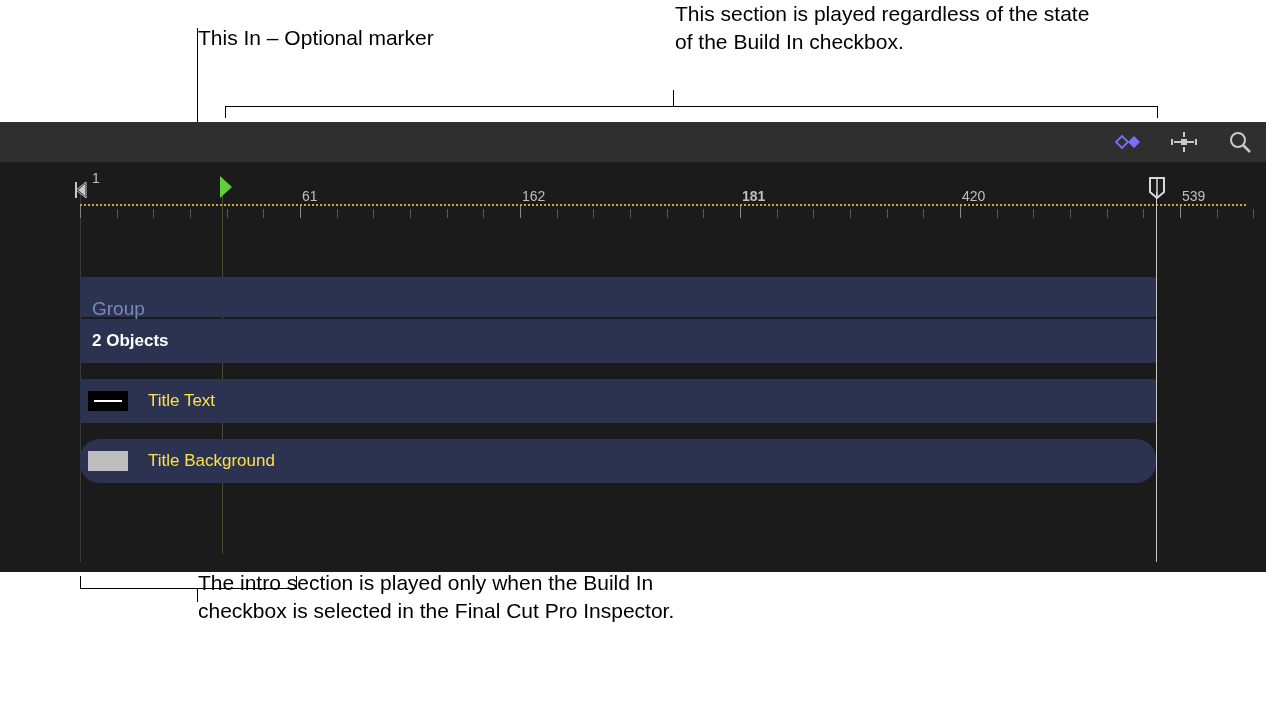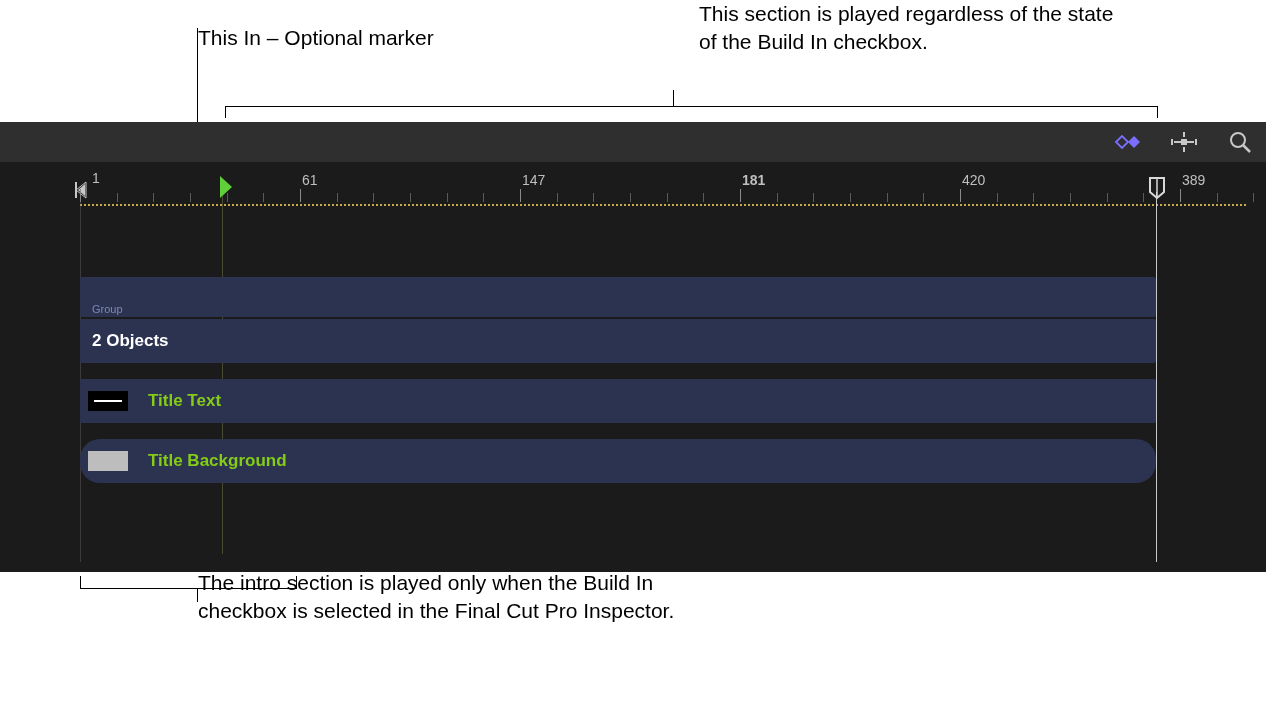--- a/index.html
+++ b/index.html
@@ -82,21 +82,21 @@
       left: 0;
       top: 40px;
       width: 100%;
       height: 40px;
       background: #1b1b1b;
     }
     .ruler-track {
       position: absolute;
       left: 80px;
       right: 0;
-      top: 0;
+      top: 16px;
       height: 40px;
     }
     .tick {
       position: absolute;
       bottom: 0;
       width: 1px;
     }
     .tick.minor {
       height: 9px;
       background: #5a5a5a;
@@ -192,21 +192,21 @@
     }
     .group-header {
       background: #2c3350;
       width: 1076px;
       height: 40px;
       display:flex;
       align-items:center;
     }
     .group-header .label {
       color: #7889b8;
-      font-size: 11px;
+      font-size: 19px;
       padding-left: 12px;
       margin-top: 24px;
     }
     .group-body {
       background: #2c3350;
       width: 1076px;
       height: 44px;
       display:flex;
       align-items:center;
     }
@@ -235,35 +235,34 @@
       left: 6px;
       right: 6px;
       top: 9px;
       height: 2px;
       background: #fff;
     }
     .clip .thumb.image {
       background: #bdbdbd;
     }
     .clip .label {
-      color: #84cc16;
-      font-weight: bold;
+      color: #fde047;
     }
 
     
   </style>
 </head>
 <body>
 
 <div class="callout" style="left:198px; top:24px; width:300px;">
   <div>This In – Optional marker</div>
 </div>
 <div class="callout-line" style="left:197px; top:28px; width:1px; height:145px;"></div>
 
-<div class="callout" style="left:675px; top:0px; width:420px;margin-left:24px;">
+<div class="callout" style="left:675px; top:0px; width:420px;">
   <div>This section is played regardless of the state of the Build In checkbox.</div>
 </div>
 
 <div class="callout-bracket" style="left:225px; top:96px; width:933px; height:30px;">
   <div class="v-line" style="left:448px; top:-6px; height:16px;"></div>
   <div class="h-line" style="left:0; top:10px; width:933px;"></div>
   <div class="v-line" style="left:0; top:10px; height:12px;"></div>
   <div class="v-line" style="left:932px; top:10px; height:12px;"></div>
 </div>
 
@@ -315,42 +314,42 @@
         <div class="tick minor" style="left: 146.667px;"></div>
         <div class="tick minor" style="left: 183.333px;"></div>
         <div class="tick major" style="left: 220px;"></div>
         <div class="tick-label" style="left: 220px;">61</div>
         <div class="tick minor" style="left: 256.667px;"></div>
         <div class="tick minor" style="left: 293.333px;"></div>
         <div class="tick minor" style="left: 330px;"></div>
         <div class="tick minor" style="left: 366.667px;"></div>
         <div class="tick minor" style="left: 403.333px;"></div>
         <div class="tick major" style="left: 440px;"></div>
-        <div class="tick-label" style="left: 440px;">147</div>
+        <div class="tick-label" style="left: 440px;">162</div>
         <div class="tick minor" style="left: 476.667px;"></div>
         <div class="tick minor" style="left: 513.333px;"></div>
         <div class="tick minor" style="left: 550px;"></div>
         <div class="tick minor" style="left: 586.667px;"></div>
         <div class="tick minor" style="left: 623.333px;"></div>
         <div class="tick major" style="left: 660px;"></div>
         <div class="tick-label" style="left: 660px; font-weight: bold;">181</div>
         <div class="tick minor" style="left: 696.667px;"></div>
         <div class="tick minor" style="left: 733.333px;"></div>
         <div class="tick minor" style="left: 770px;"></div>
         <div class="tick minor" style="left: 806.667px;"></div>
         <div class="tick minor" style="left: 843.333px;"></div>
         <div class="tick major" style="left: 880px;"></div>
         <div class="tick-label" style="left: 880px;">420</div>
         <div class="tick minor" style="left: 916.667px;"></div>
         <div class="tick minor" style="left: 953.333px;"></div>
         <div class="tick minor" style="left: 990px;"></div>
         <div class="tick minor" style="left: 1026.67px;"></div>
         <div class="tick minor" style="left: 1063.33px;"></div>
         <div class="tick major" style="left: 1100px;"></div>
-        <div class="tick-label" style="left: 1100px;">389</div>
+        <div class="tick-label" style="left: 1100px;">539</div>
         <div class="tick minor" style="left: 1136.67px;"></div>
         <div class="tick minor" style="left: 1173.33px;"></div>
       </div>
   </div>
 
   <div class="range-dots"></div>
 
   <div class="start-marker-line"></div>
   <div class="build-marker-line" style="left:222px;"></div>
   <div class="end-marker-line" style="left:1156px;"></div>

